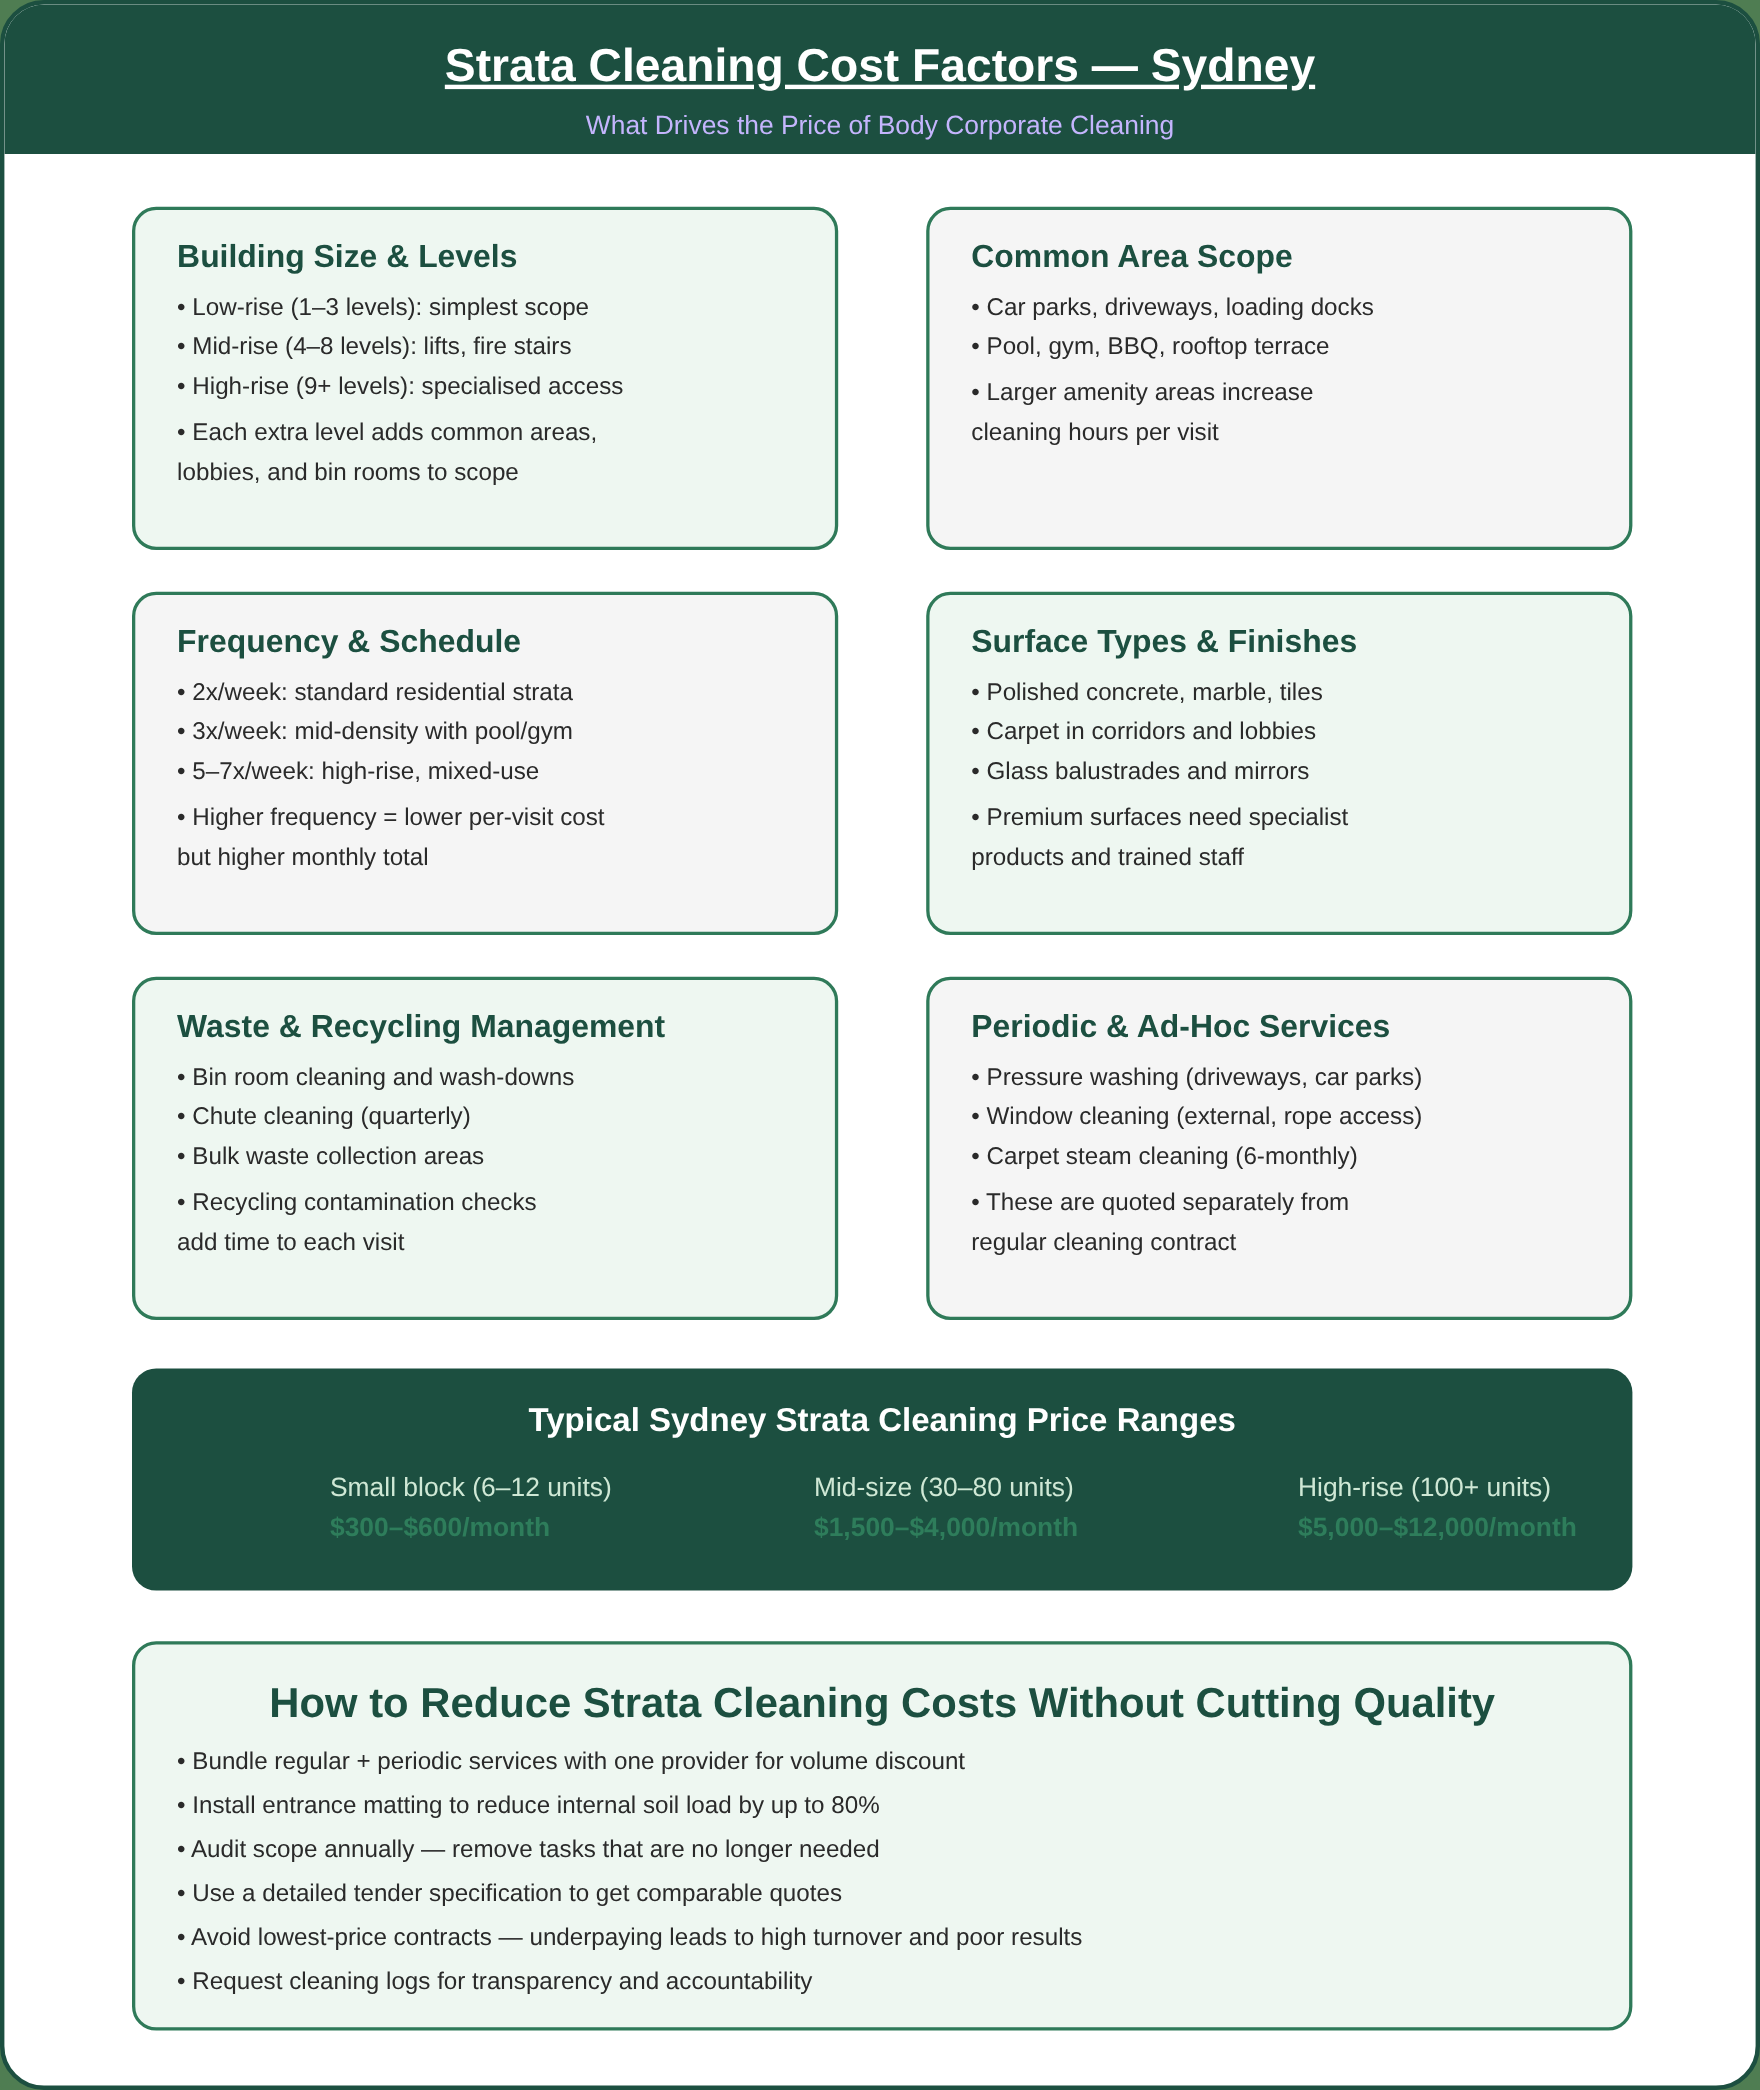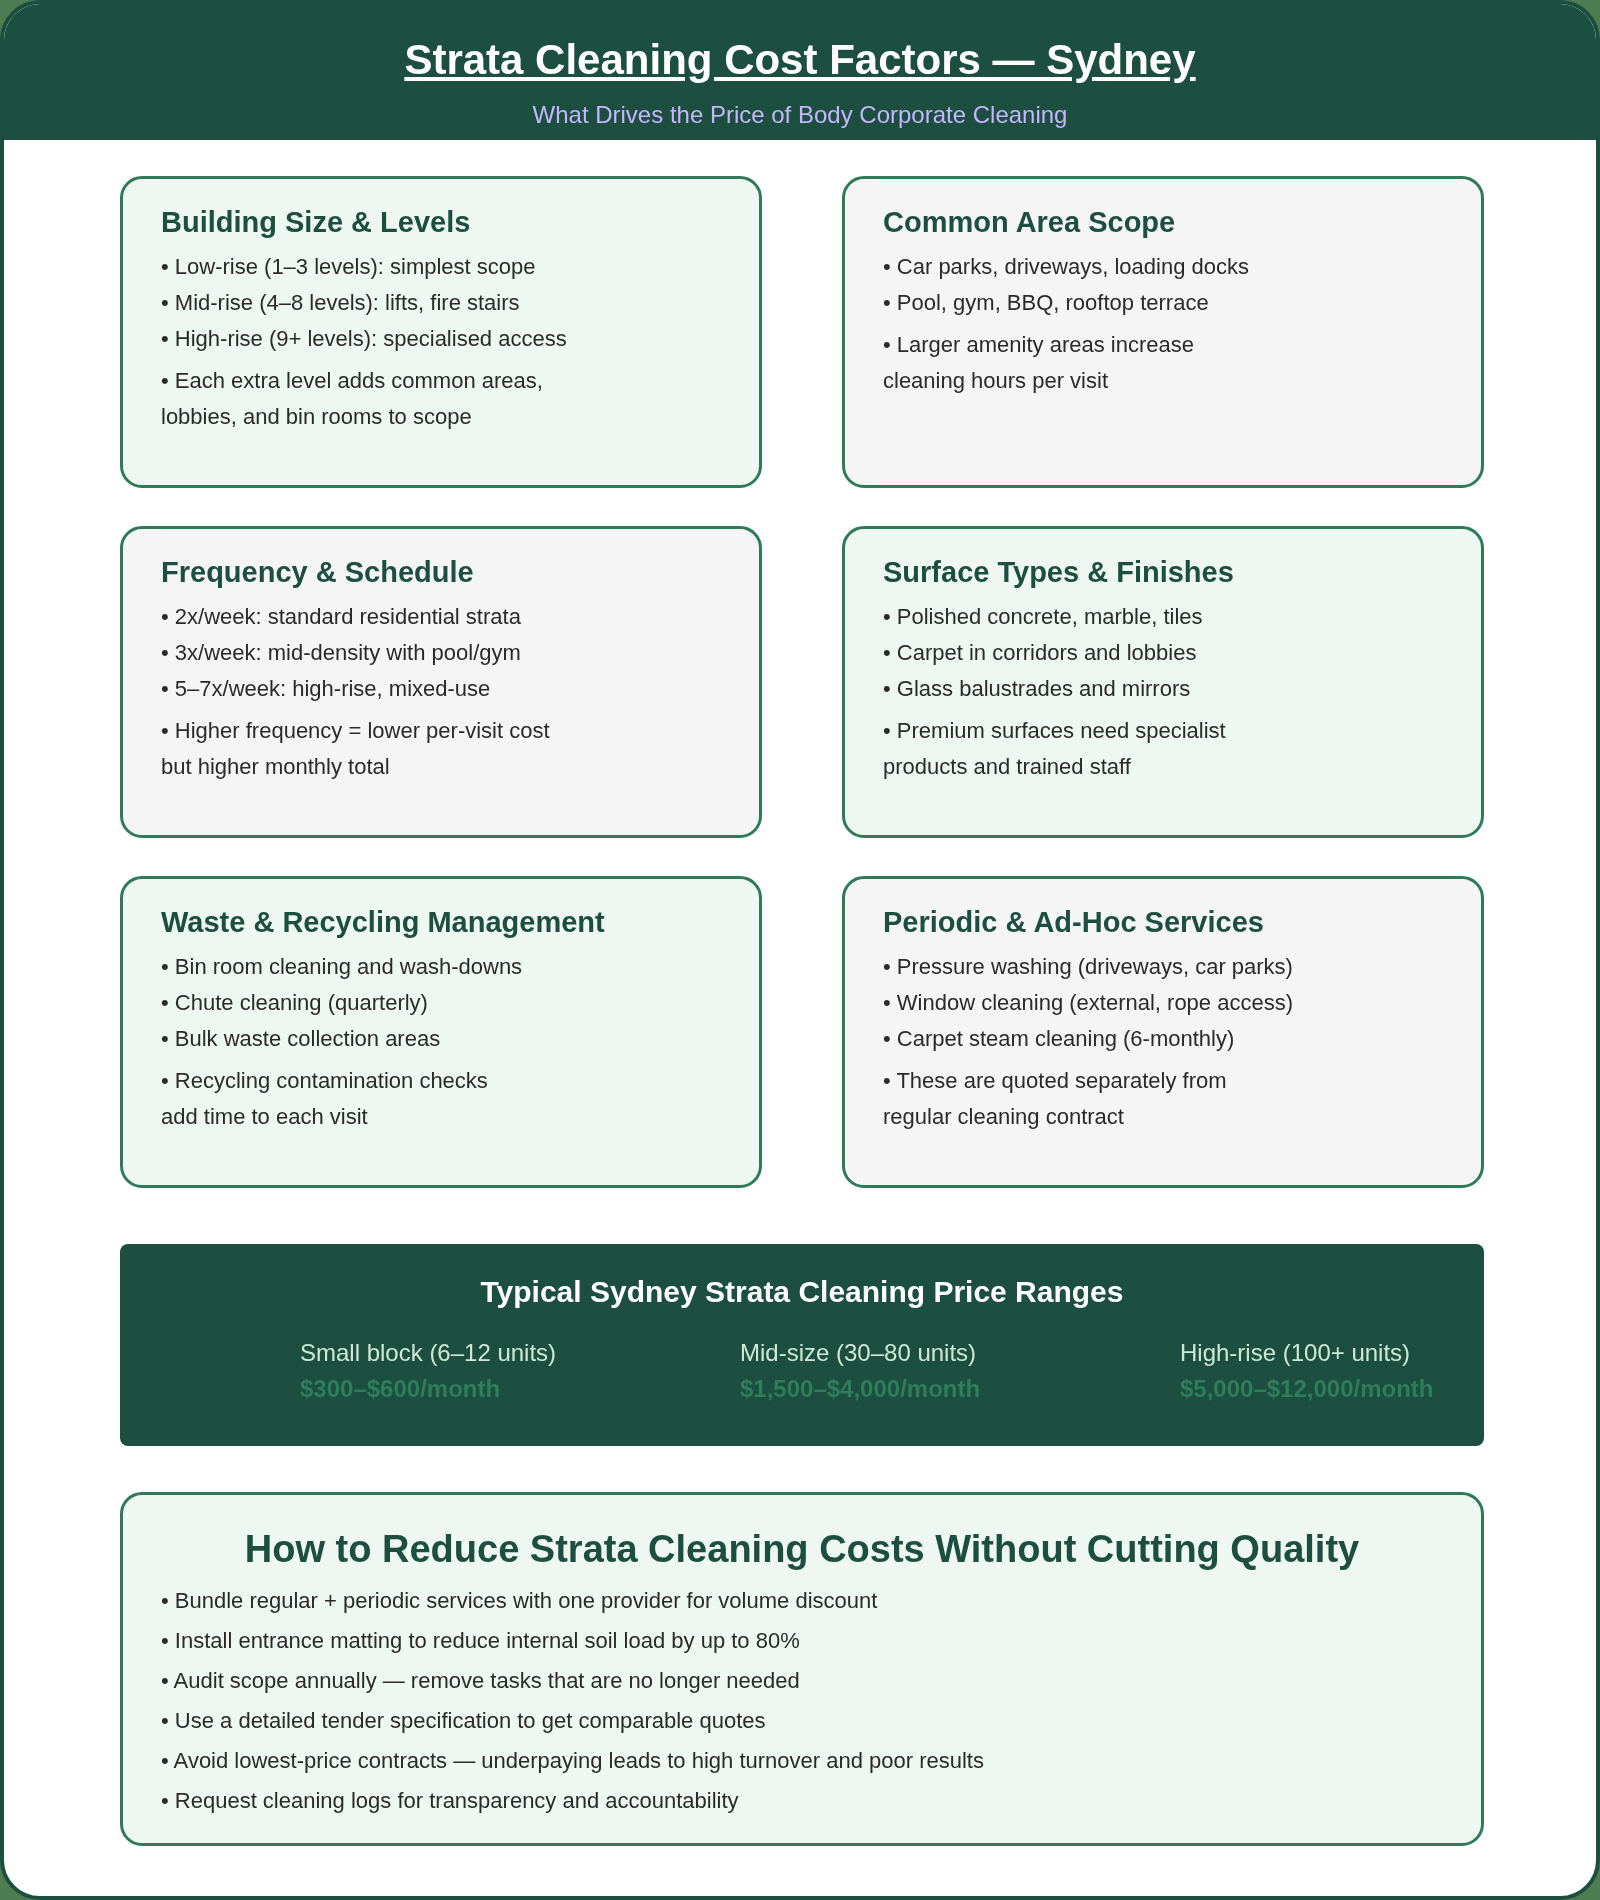--- a/index.html
+++ b/index.html
@@ -38,21 +38,21 @@
     }
     .header .subtitle {
       margin-top: 12px;
       font-size: 24px;
       color: #c4b5fd;
       line-height: 30px;
     }
     .grid {
       position: absolute;
       left: 116px;
-      top: 172px;
+      top: 184px;
       width: 1364px;
       display: grid;
       grid-template-columns: 642px 642px;
       column-gap: 80px;
       row-gap: 38px;
     }
     .card {
       box-sizing: border-box;
       height: 312px;
       border: 3px solid #2f7a59;
@@ -82,21 +82,21 @@
       margin-top: 6px;
     }
     .prices {
       position: absolute;
       left: 116px;
       top: 1240px;
       width: 1364px;
       height: 202px;
       box-sizing: border-box;
       background: #1c4f40;
-      border-radius: 8px;
+      border-radius: 22px;
       color: #ffffff;
     }
     .prices h2 {
       margin: 0;
       padding-top: 28px;
       text-align: center;
       font-size: 30px;
       line-height: 40px;
       font-weight: bold;
       color: #ffffff;

